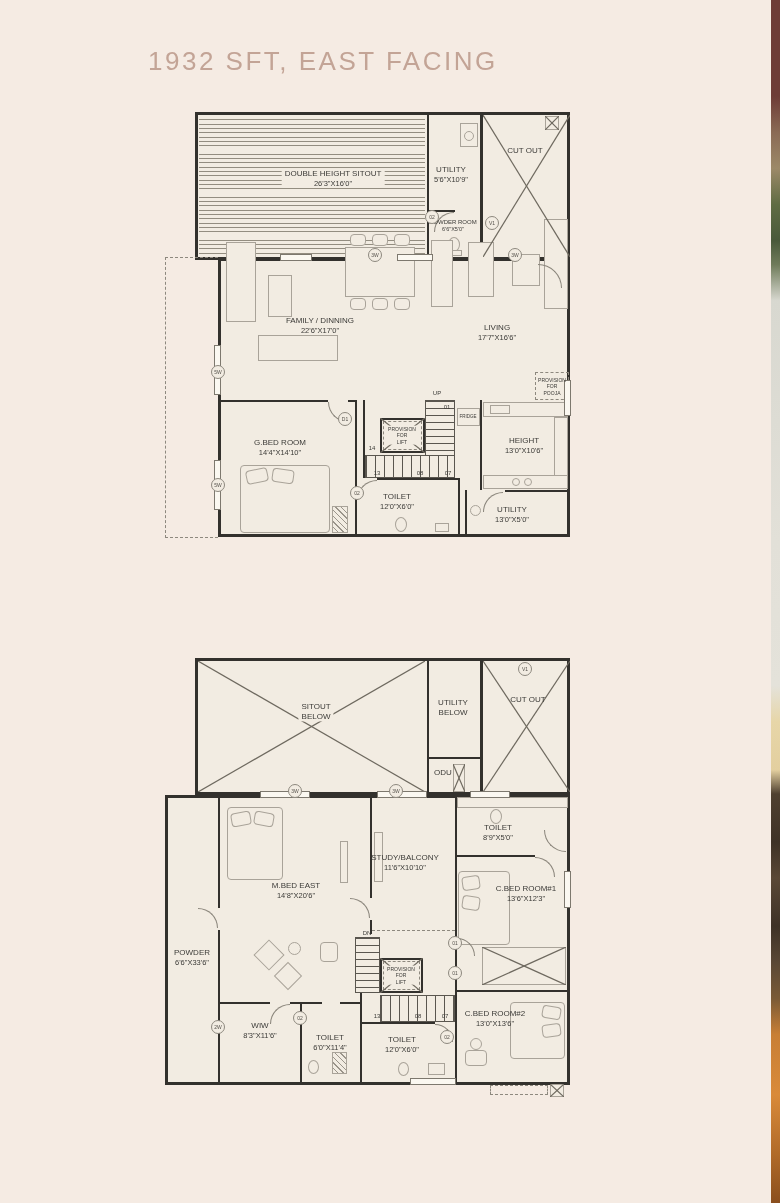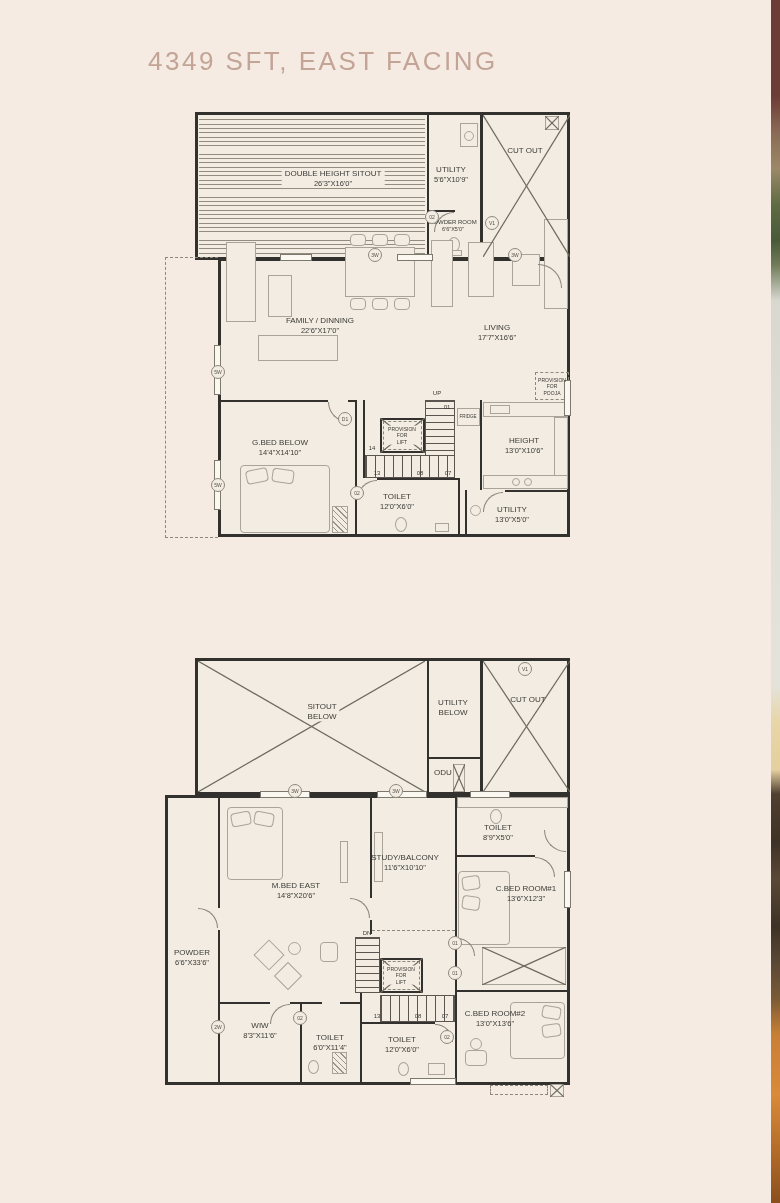--- a/index.html
+++ b/index.html
@@ -40,21 +40,21 @@
       #d8d8d0 25%,#e2e0d8 45%,#e4e2da 57%,#e7d6a8 60%,#e3cf9f 64%,
       #4f4030 66%,#3e3226 70%,#5a4836 73%,#3e3226 77%,#5a4836 80%,#7a5a36 83%,
       #c87f35 86%,#d98a3a 91%,#b06a28 96%,#8a4e1d 100%)}
 </style>
 </head>
 <body>
 
 <div class="page">
 
   <div class="titlebar">
-    <span class="t-sub">4349 SFT, EAST FACING</span>
+    <span class="t-sub">1932 SFT, EAST FACING</span>
   </div>
 
   <div class="plan" style="left:150px;top:107px">
 
     <div class="blk" style="left:45px;top:5px;width:375px;height:148px"></div>
     <div class="stripes" style="left:49px;top:9px;width:226px;height:140px"></div>
     <div class="lbl mask" style="left:183px;top:71px">
       <div>DOUBLE HEIGHT SITOUT</div>
       <div class="dim">26'3"X16'0"</div>
     </div>
@@ -133,21 +133,21 @@
       <div>FOR</div>
       <div>POOJA</div>
     </div>
 
     <div class="iw" style="left:68px;top:293px;width:110px;height:2px"></div>
     <div class="iw" style="left:198px;top:293px;width:9px;height:2px"></div>
     <div class="arc arc-bl" style="left:178px;top:295px;width:20px;height:20px"></div>
     <div class="tag" style="left:195px;top:312px">D1</div>
     <div class="iw" style="left:205px;top:293px;width:2px;height:137px"></div>
     <div class="lbl" style="left:130px;top:340px">
-      <div>G.BED BELOW</div>
+      <div>G.BED ROOM</div>
       <div class="dim">14'4"X14'10"</div>
     </div>
     <div class="furn rad" style="left:90px;top:358px;width:90px;height:68px"></div>
     <div class="furn rad" style="left:96px;top:362px;width:22px;height:14px;transform:rotate(-12deg)"></div>
     <div class="furn rad" style="left:122px;top:362px;width:22px;height:14px;transform:rotate(8deg)"></div>
     <div class="furn xhatch" style="left:182px;top:399px;width:16px;height:27px"></div>
 
     <div class="iw" style="left:213px;top:293px;width:2px;height:78px"></div>
     <div class="st-h" style="left:275px;top:293px;width:30px;height:56px"></div>
     <div class="st-v" style="left:215px;top:348px;width:90px;height:23px"></div>
@@ -206,21 +206,21 @@
   </div>
 
 
   <div class="plan" style="left:150px;top:652px">
 
     <div class="blk" style="left:45px;top:6px;width:375px;height:137px"></div>
     <svg class="cross" style="left:48px;top:9px" width="227" height="131" viewBox="0 0 227 131" preserveAspectRatio="none">
       <line x1="0" y1="0" x2="227" y2="131"></line>
         <line x1="227" y1="0" x2="0" y2="131"></line>
     </svg>
-    <div class="lbl mask" style="left:172px;top:60px">
+    <div class="lbl mask" style="left:166px;top:60px">
       <div>SITOUT</div>
       <div>BELOW</div>
     </div>
     <div class="iw" style="left:277px;top:9px;width:2px;height:131px"></div>
     <div class="lbl" style="left:303px;top:56px">
       <div>UTILITY</div>
       <div>BELOW</div>
     </div>
     <div class="iw" style="left:279px;top:105px;width:51px;height:2px"></div>
     <div class="lbl" style="left:293px;top:121px">ODU</div>

